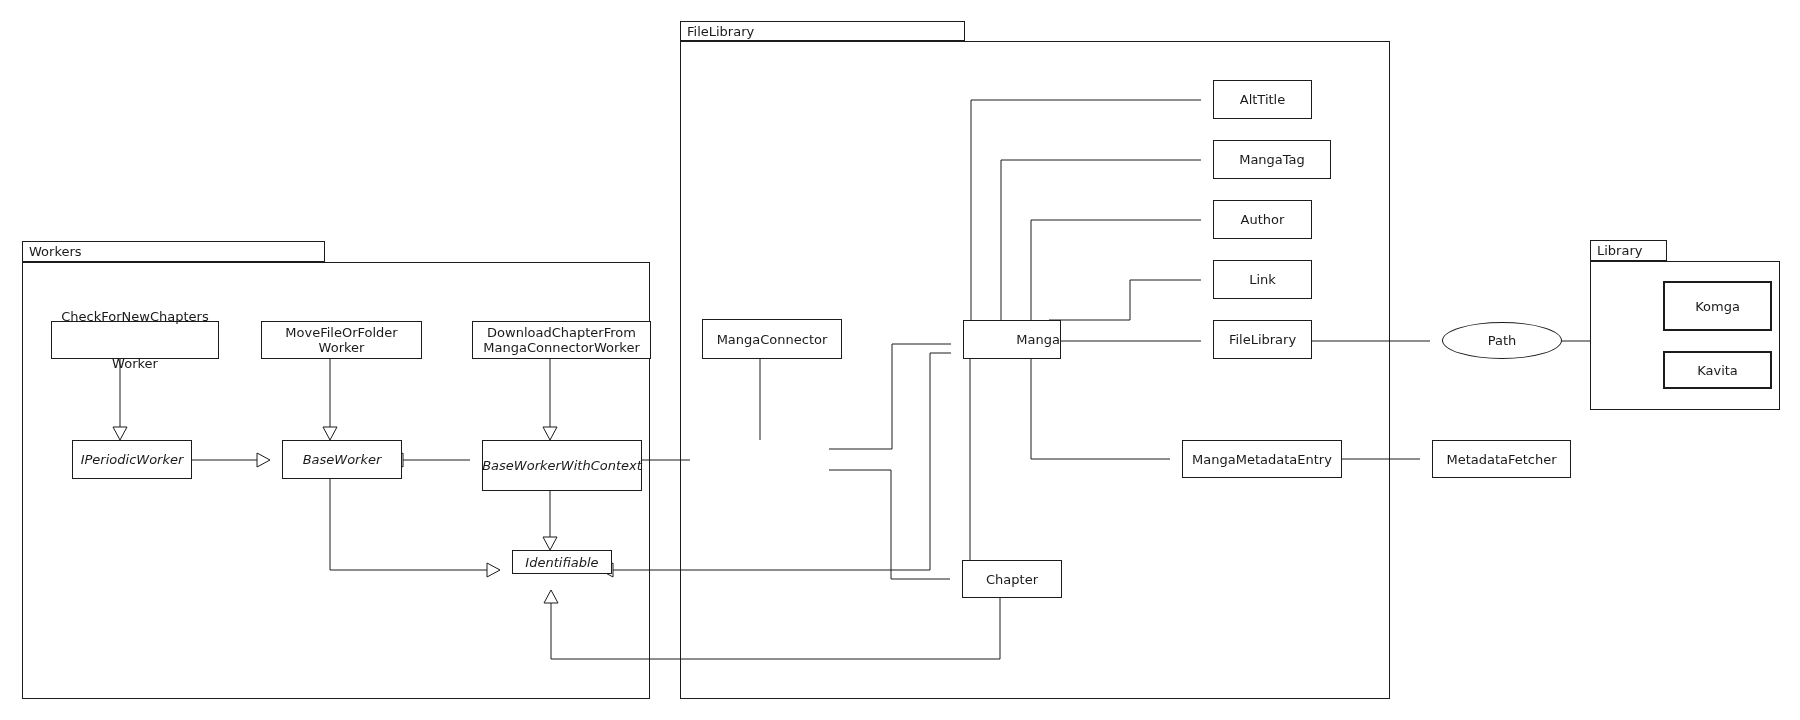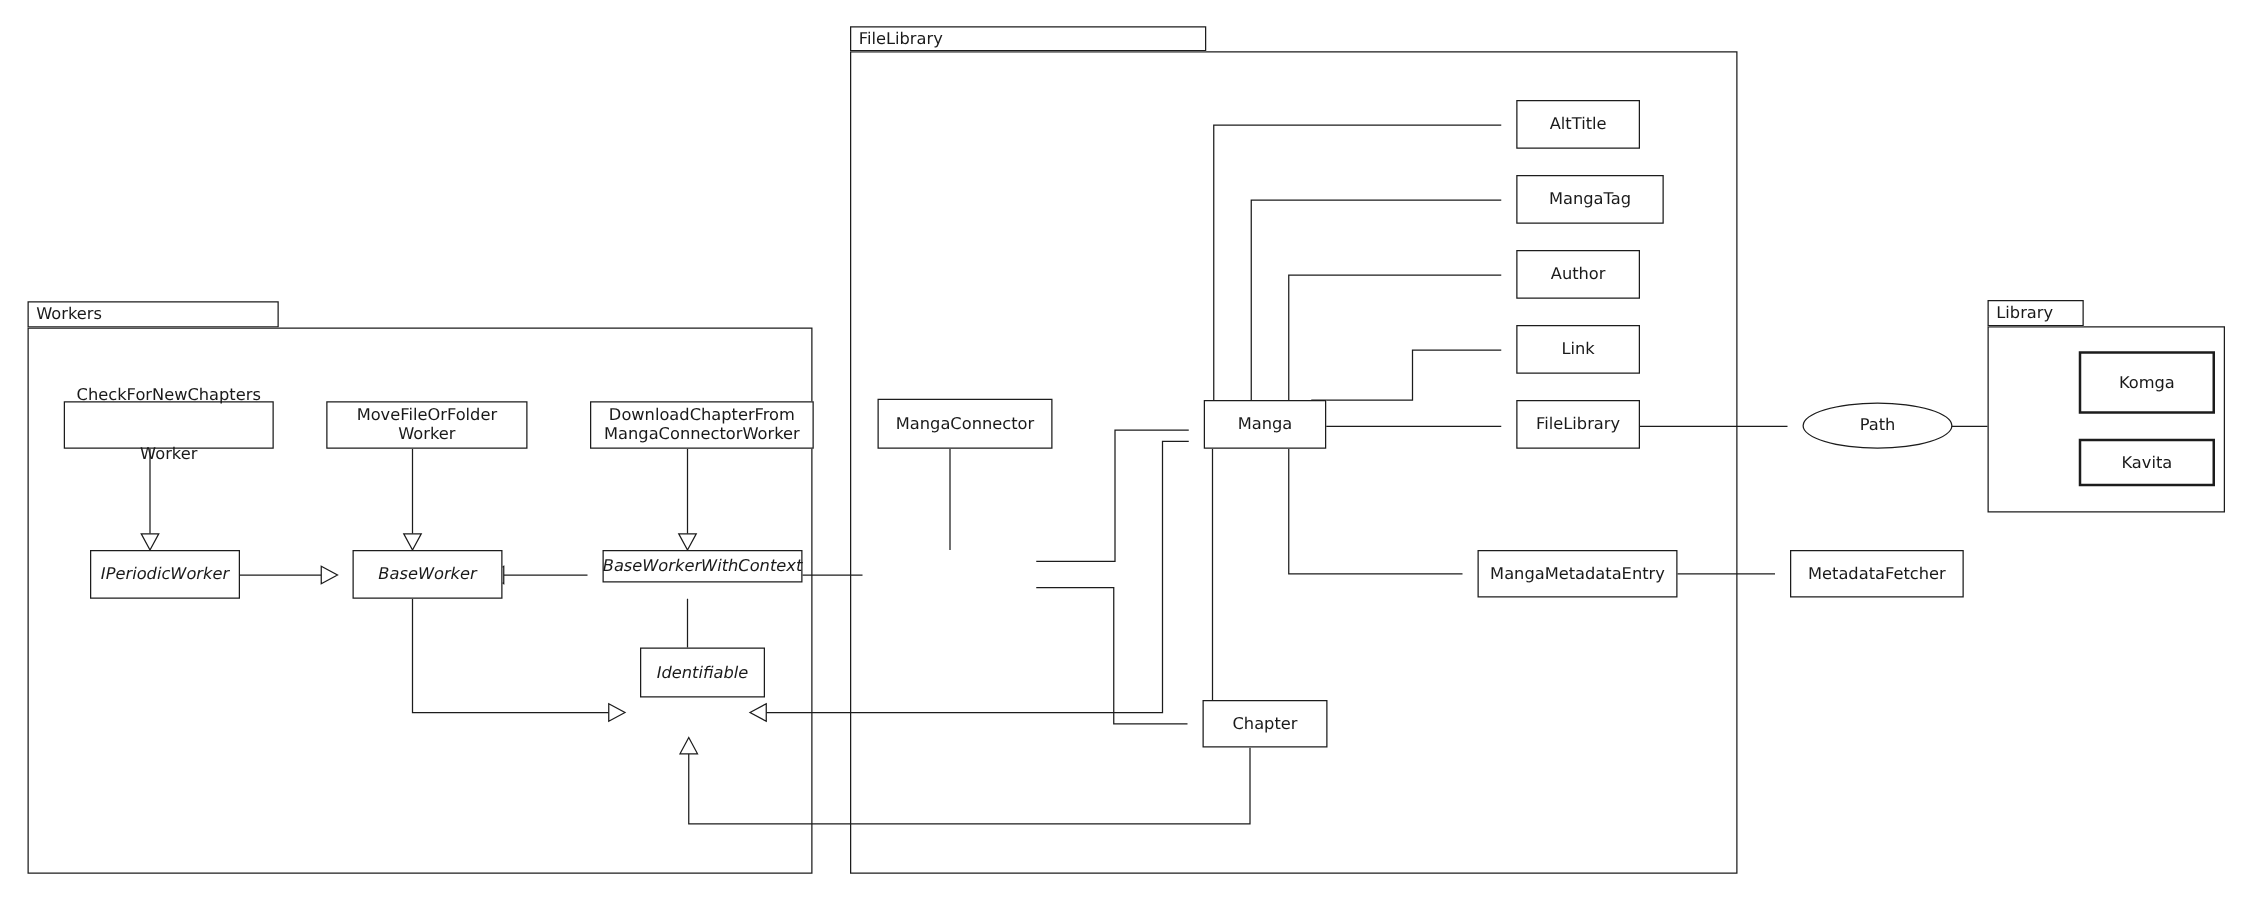--- a/index.html
+++ b/index.html
@@ -40,21 +40,21 @@
   .node.italic{font-style:italic;}
   .node.bold{border-width:2px;}
   .node.ellipse{border-radius:50%;}
   .node span{white-space:nowrap;}
 </style>
 </head>
 <body>
 
 <div id="canvas">
     <div class="pkg-body" style="left: 22px; top: 262px; width: 628px; height: 437px;"></div>
-    <div class="pkg-tab" style="left: 22px; top: 241px; width: 201px; height: 21px;">
+    <div class="pkg-tab" style="left: 22px; top: 241px; width: 303px; height: 21px;">
       <span>Workers</span>
     </div>
     <div class="pkg-body" style="left: 680px; top: 41px; width: 710px; height: 658px;"></div>
     <div class="pkg-tab" style="left: 680px; top: 21px; width: 285px; height: 20px;">
       <span>FileLibrary</span>
     </div>
     <div class="pkg-body" style="left: 1590px; top: 261px; width: 190px; height: 149px;"></div>
     <div class="pkg-tab" style="left: 1590px; top: 240px; width: 77px; height: 21px;">
       <span>Library</span>
     </div>
@@ -103,30 +103,30 @@
     <div class="node" style="left: 460px; top: 321px; width: 179px; height: 38px;">
       <span>DownloadChapterFrom</span>
       <span>MangaConnectorWorker</span>
     </div>
     <div class="node italic" style="left: 60px; top: 440px; width: 120px; height: 39px;">
       <span>IPeriodicWorker</span>
     </div>
     <div class="node italic" style="left: 270px; top: 440px; width: 120px; height: 39px;">
       <span>BaseWorker</span>
     </div>
-    <div class="node italic" style="left: 470px; top: 440px; width: 160px; height: 26px;">
+    <div class="node italic" style="left: 470px; top: 440px; width: 160px; height: 51px;">
       <span>BaseWorkerWithContext</span>
     </div>
-    <div class="node italic" style="left: 500px; top: 518px; width: 100px; height: 40px; text-align: center;">
+    <div class="node italic" style="left: 500px; top: 550px; width: 100px; height: 24px; text-align: center;">
       <span>Identifiable</span>
     </div>
     <div class="node" style="left: 690px; top: 319px; width: 140px; height: 40px;">
       <span>MangaConnector</span>
     </div>
-    <div class="node" style="left: 951px; top: 320px; width: 98px; height: 39px;">
+    <div class="node" style="left: 951px; top: 320px; width: 98px; height: 39px; align-items: flex-end;">
       <span>Manga</span>
     </div>
     <div class="node" style="left: 950px; top: 560px; width: 100px; height: 38px;">
       <span>Chapter</span>
     </div>
     <div class="node" style="left: 1201px; top: 80px; width: 99px; height: 39px;">
       <span>AltTitle</span>
     </div>
     <div class="node" style="left: 1201px; top: 140px; width: 118px; height: 39px;">
       <span>MangaTag</span>

